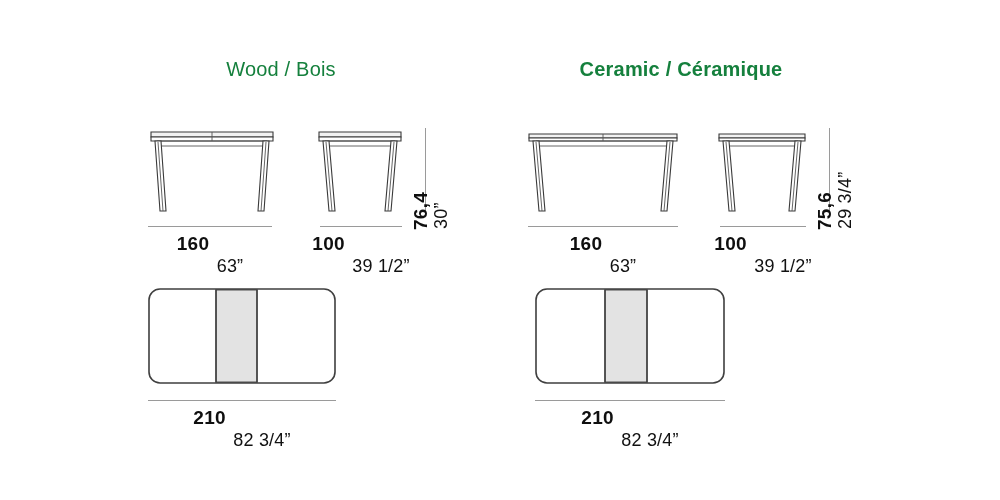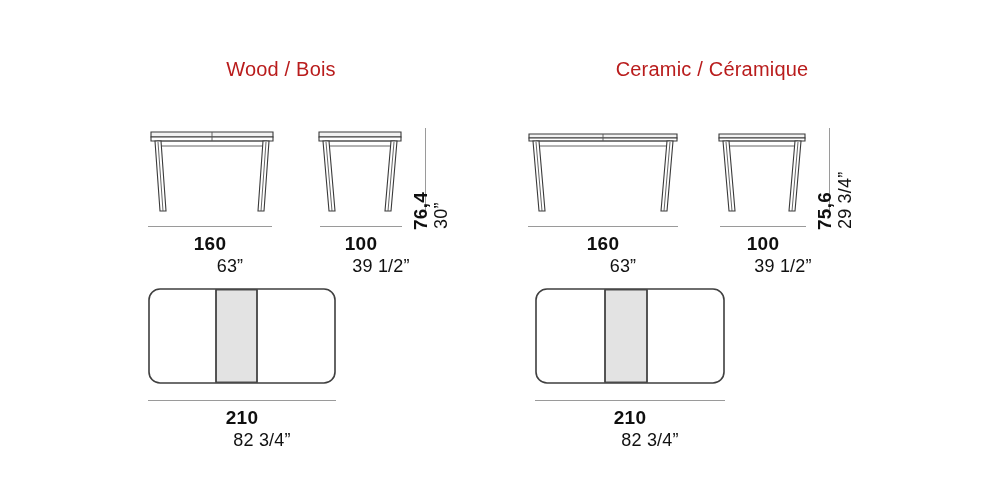--- a/index.html
+++ b/index.html
@@ -22,32 +22,31 @@
     width: 1000px;
     height: 500px;
   }
 
   
   .group-title {
     position: absolute;
     font-size: 20px;
     font-weight: 400;
     letter-spacing: 0.2px;
-    color: #b91c1c;
+    color: #15803d;
     white-space: nowrap;
     text-align: right;
     transform: translateX(-50%);
   }
   #title-wood  { left: 281px; top: 58px; }
-  #title-cer   { left: 712px; top: 58px; }
+  #title-cer   { left: 681px; top: 58px; font-weight: bold; }
 
   
   .dim-block {
     position: absolute;
-    text-align: center;
     transform: translateX(-50%);
     white-space: nowrap;
   }
   .dim-metric {
     font-size: 19px;
     font-weight: 700;
     color: #0f0f0f;
     line-height: 23px;
     letter-spacing: 0.3px;
   }

